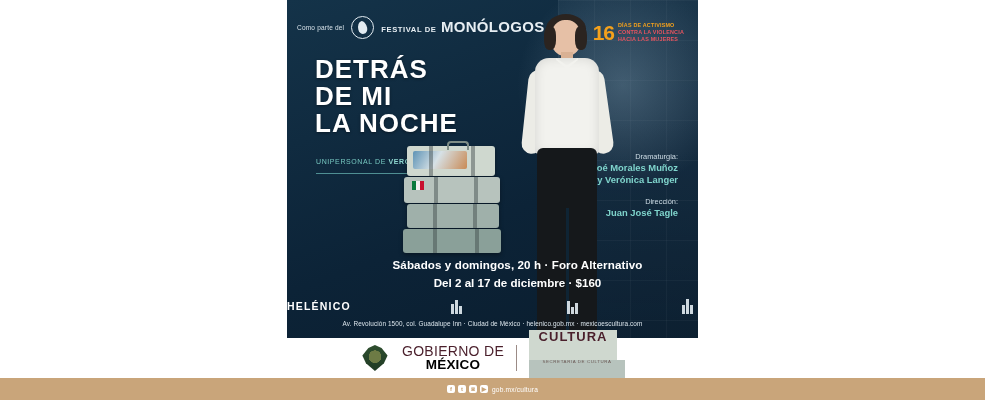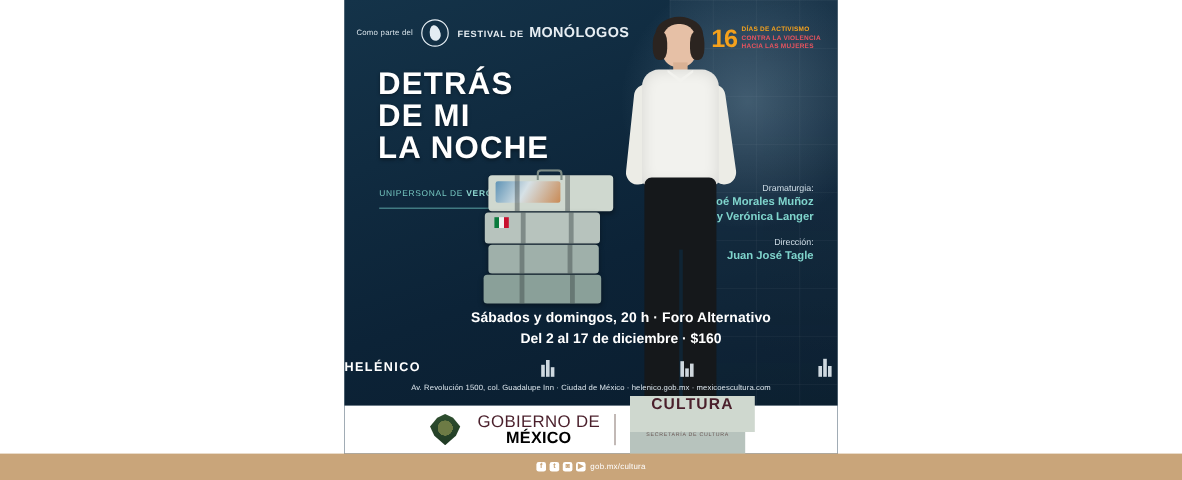--- a/index.html
+++ b/index.html
@@ -92,21 +92,21 @@
     background: #e3ecf2;
     transform: rotate(-12deg);
   }
   .fest-text {
     line-height: 1.05;
   }
   .fest-text .l1 {
     font-size: 7.6px; font-weight: 700; letter-spacing: .6px;
   }
   .fest-text .l2 {
-    font-size: 12px; font-weight: 700; letter-spacing: .3px;
+    font-size: 15px; font-weight: 700; letter-spacing: .3px;
   }
 
   
   .badge16 {
     position: absolute;
     right: 14px; top: 22px;
     display: flex; align-items: center; gap: 4px;
   }
   .badge16 .num {
     font-size: 21px;
@@ -236,21 +236,21 @@
   
   .cases {
     position:absolute; left: 120px; top: 146px;
     width: 98px; height: 108px;
   }
   .case {
     position:absolute; left:0;
     border-radius: 3px;
     box-shadow: 0 2px 4px rgba(0,0,0,.35);
   }
-  .c1 { top: 0;  width: 104px; height: 30px; background:#cfd8cf; }
+  .c1 { top: 0;  width: 88px; height: 30px; background:#cfd8cf; }
   .c2 { top: 31px; width: 96px; height: 26px; background:#b7c3bd; left:-3px;}
   .c3 { top: 58px; width: 92px; height: 24px; background:#9fb0aa; left:0;}
   .c4 { top: 83px; width: 98px; height: 24px; background:#8aa099; left:-4px;}
   .c-strap { position:absolute; top:0; bottom:0; width:4px; background:rgba(60,70,70,.45); }
   .c-handle {
     position:absolute; top:-5px; left:40px; width:18px; height:7px;
     border:2px solid #7d8c86; border-bottom:none; border-radius:4px 4px 0 0;
   }
   .c-art {
     position:absolute; left:6px; top:5px; width:54px; height:18px;

